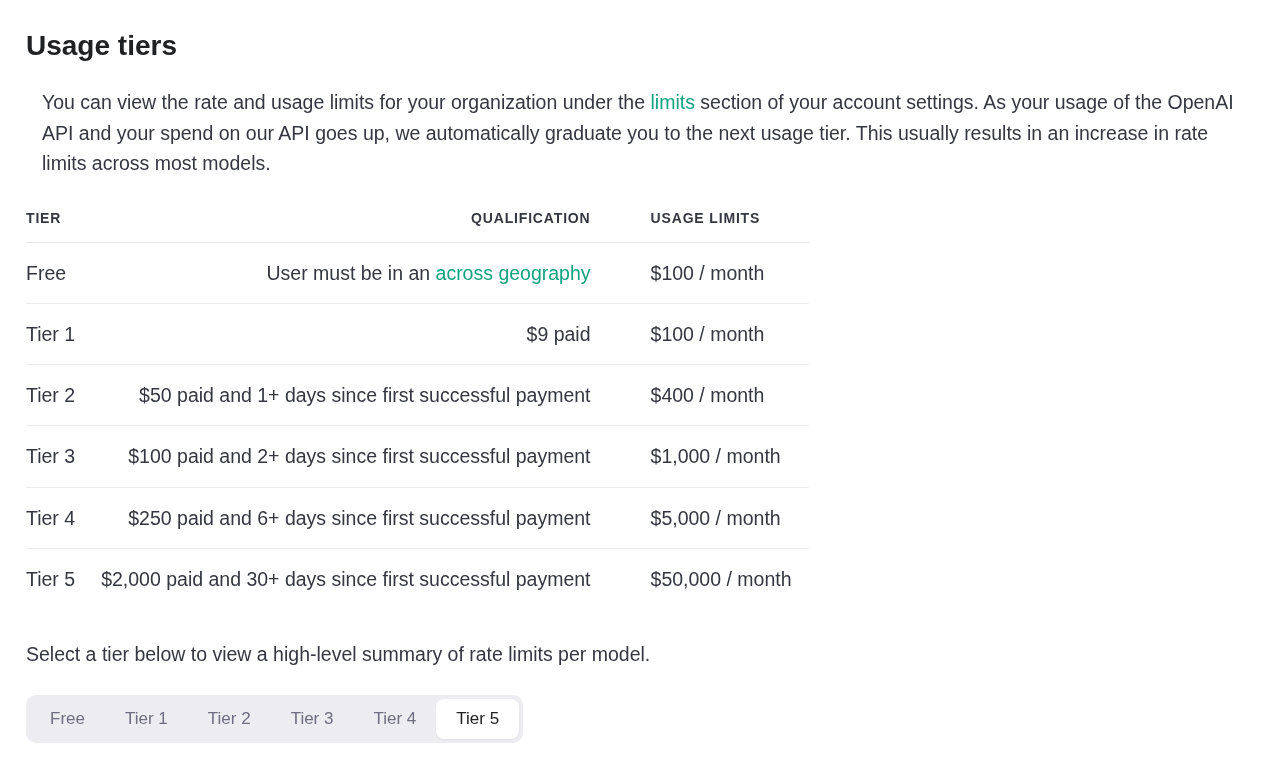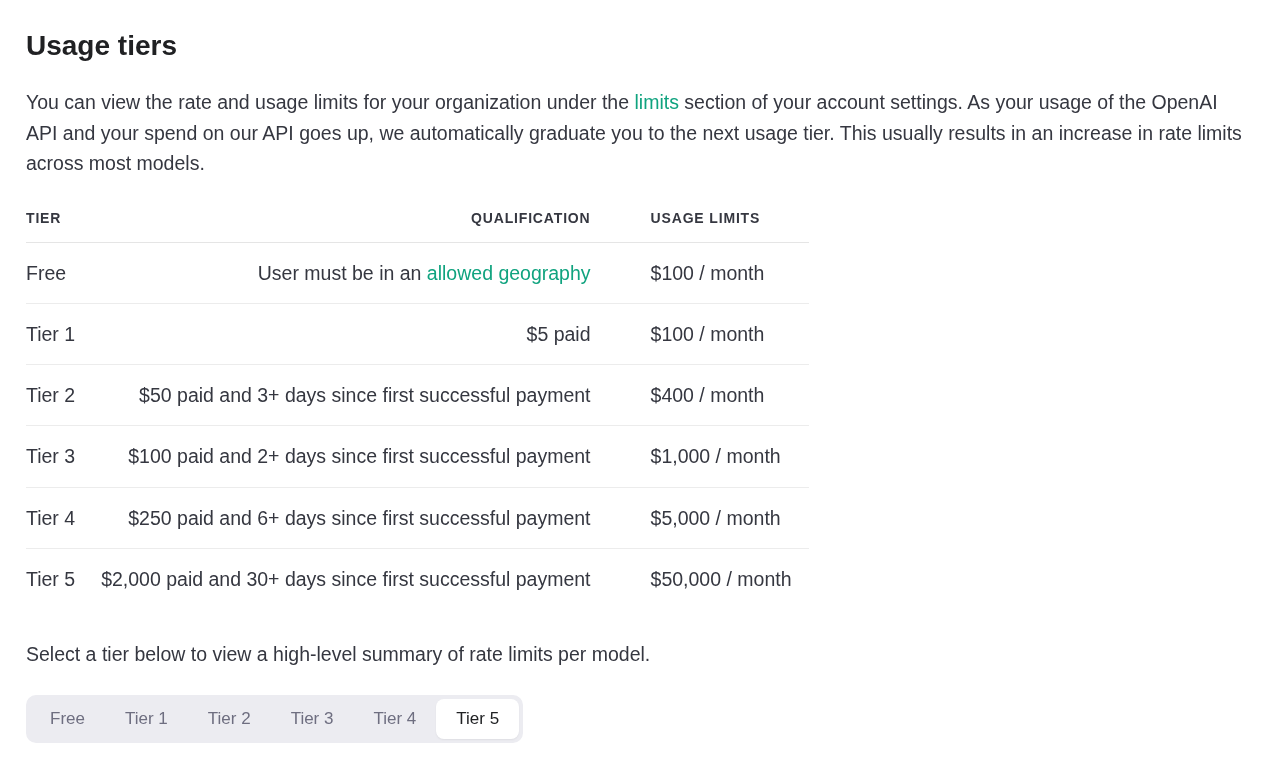--- a/index.html
+++ b/index.html
@@ -19,20 +19,21 @@
       font-size: 28px;
       font-weight: 700;
       margin-bottom: 20px;
       color: #202123;
     }
     p.intro {
       font-size: 19.5px;
       color: #353740;
       margin-bottom: 30px;
       max-width: 1220px;
+      margin-left: 16px;
     }
     a.link {
       color: #10a37f;
       text-decoration: none;
     }
     table.tiers {
       border-collapse: collapse;
       width: auto;
       max-width: 880px;
       margin-bottom: 30px;
@@ -114,31 +115,31 @@
   <thead>
     <tr>
       <th>TIER</th>
       <th>QUALIFICATION</th>
       <th>USAGE LIMITS</th>
     </tr>
   </thead>
   <tbody>
       <tr>
         <td>Free</td>
-        <td><span>User must be in an </span><a href="#" class="link">allowed geography</a></td>
+        <td><span>User must be in an </span><a href="#" class="link">across geography</a></td>
         <td>$100 / month</td>
       </tr>
       <tr>
         <td>Tier 1</td>
-        <td><span>$5 paid</span></td>
+        <td><span>$9 paid</span></td>
         <td>$100 / month</td>
       </tr>
       <tr>
         <td>Tier 2</td>
-        <td><span>$50 paid and 3+ days since first successful payment</span></td>
+        <td><span>$50 paid and 1+ days since first successful payment</span></td>
         <td>$400 / month</td>
       </tr>
       <tr>
         <td>Tier 3</td>
         <td><span>$100 paid and 2+ days since first successful payment</span></td>
         <td>$1,000 / month</td>
       </tr>
       <tr>
         <td>Tier 4</td>
         <td><span>$250 paid and 6+ days since first successful payment</span></td>

